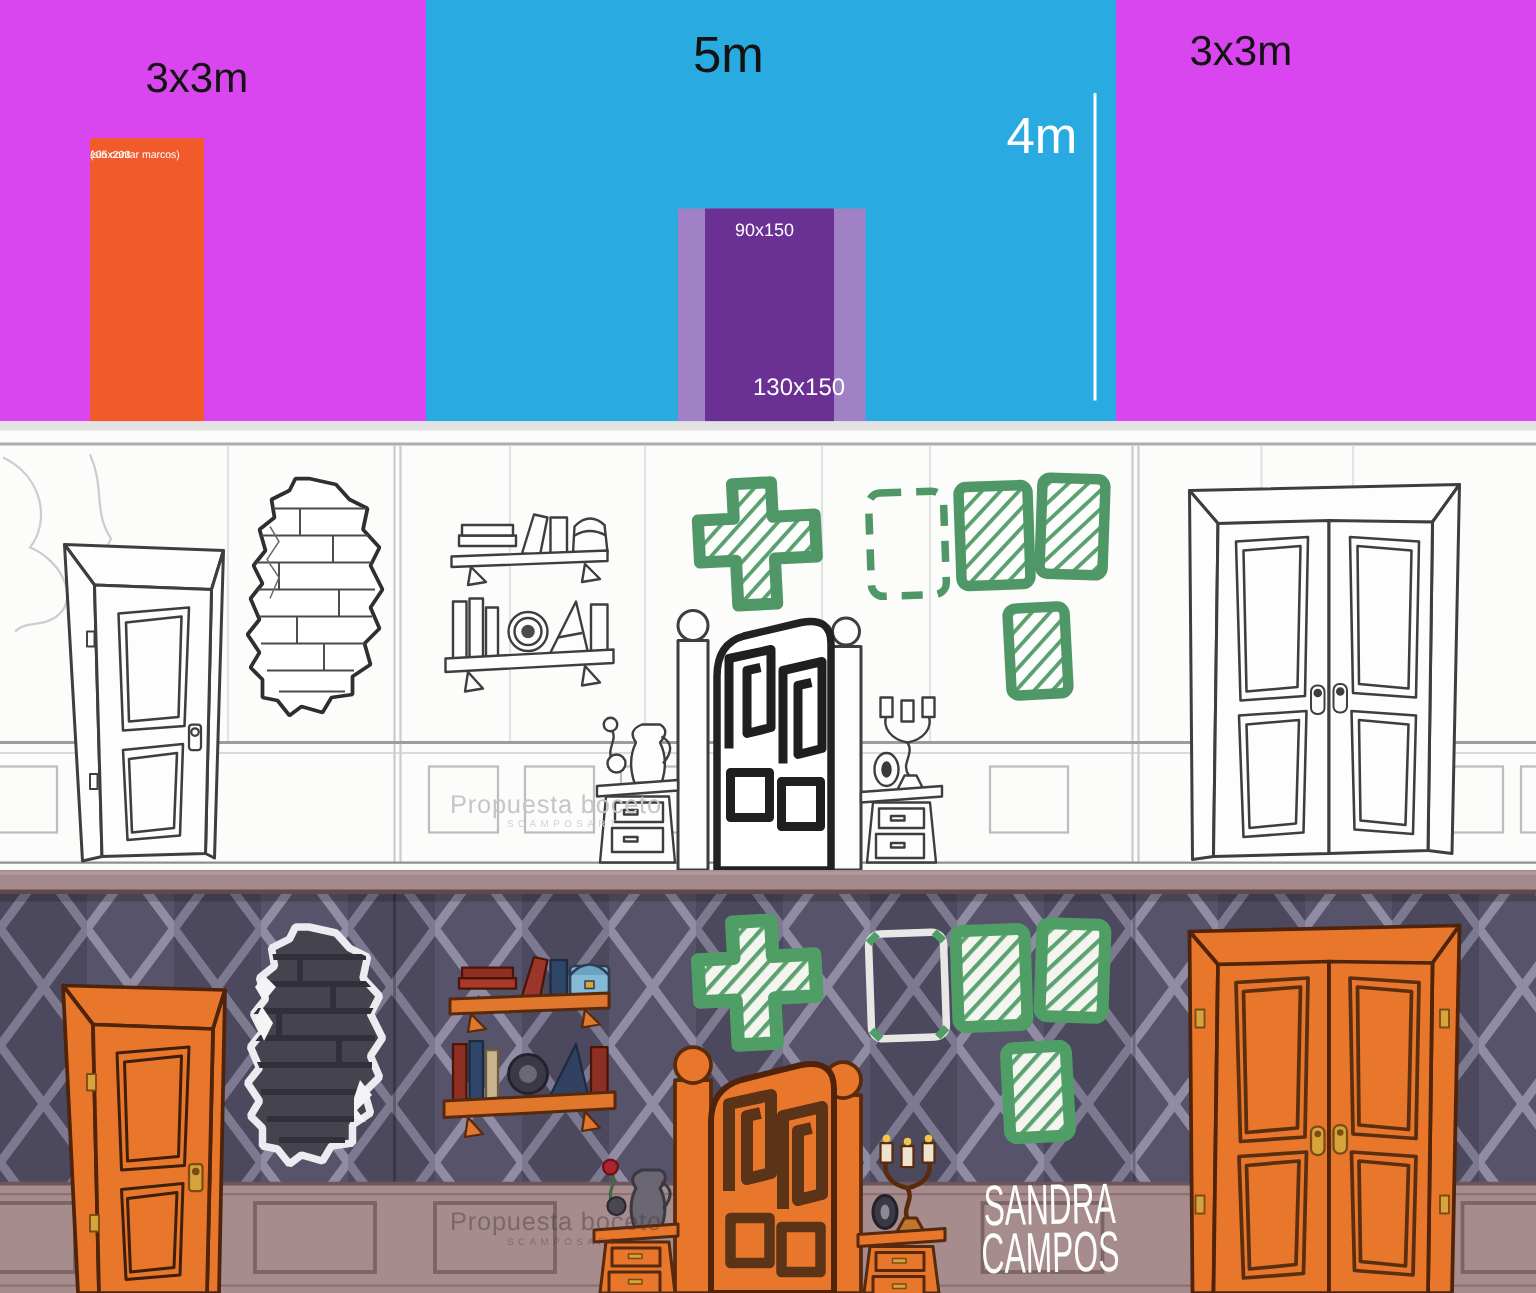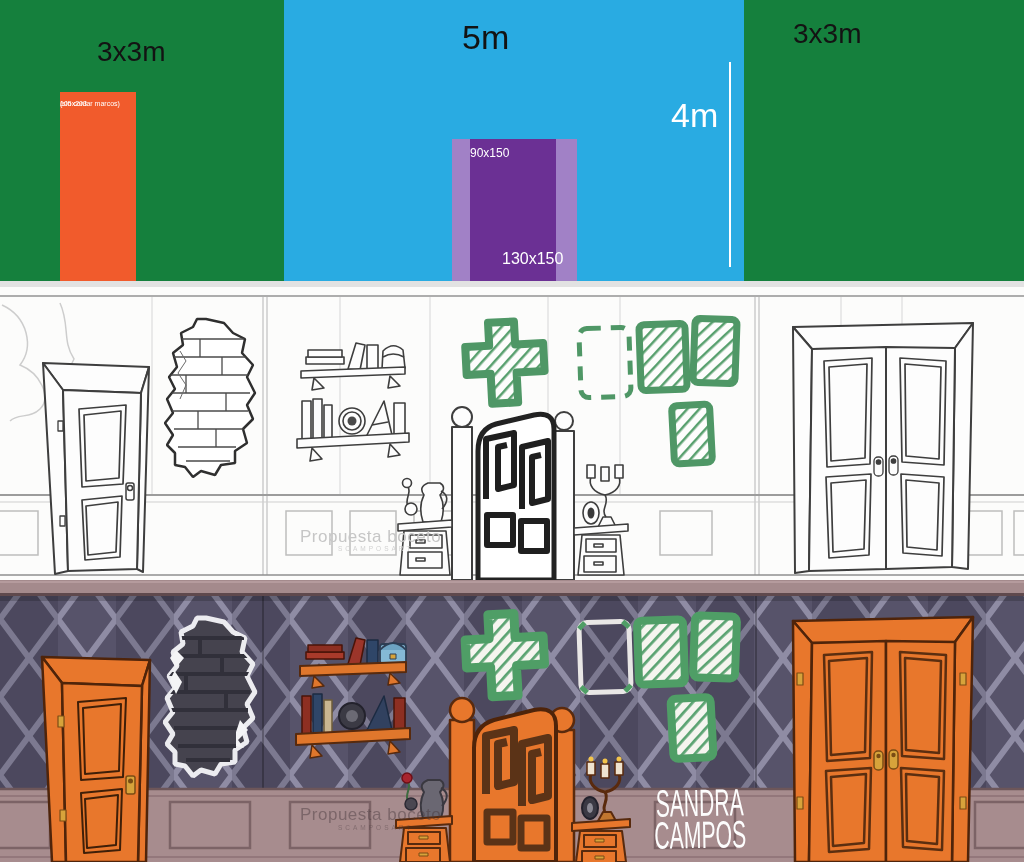--- a/index.html
+++ b/index.html
@@ -1,35 +1,35 @@
 <!DOCTYPE html>
 <html><head>
 <meta charset="utf-8">
 <style>
   html,body{margin:0;padding:0;background:#1e1e1e;}
   .stage{position:relative;width:1024px;height:862px;overflow:hidden;background:#fff;
          font-family:"Liberation Sans",sans-serif;}
   .band{position:absolute;left:0;width:1024px;}
-  .band-top{top:0;height:281px;background:#15803d;}
+  .band-top{top:0;height:281px;background:#d946ef;}
   .band-mid{top:281px;height:299px;background:#fcfcfb;}
   .band-bot{top:580px;height:282px;background:#57536a;}
   .band-top *{position:absolute;box-sizing:border-box;}
   .blue-wall{left:284px;top:0;width:460px;height:281px;background:#29abe2;}
   .vline{left:729px;top:62px;width:2px;height:205px;background:#fff;}
   .lbl{color:#131313;font-weight:500;white-space:nowrap;}
   .lbl-3x3-left{left:97px;top:36px;font-size:28px;}
   .lbl-5m{left:462px;top:18px;font-size:34px;}
-  .lbl-4m{left:671px;top:72px;font-size:34px;color:#fff;margin-top:24px;}
+  .lbl-4m{left:671px;top:72px;font-size:34px;color:#fff;}
   .lbl-3x3-right{left:793px;top:18px;font-size:28px;}
   .art{background:#f15b2c;color:#fff;text-align:center;}
   .art-left{left:60px;top:92px;width:76px;height:189px;font-size:7px;line-height:9px;padding-top:7px;}
   .art-right{left:812px;top:56px;width:152px;height:225px;font-size:11px;line-height:16px;padding-top:42px;}
   .frame-light{left:452px;top:139px;width:125px;height:142px;background:#a181c6;}
   .frame-dark{left:470px;top:139px;width:86px;height:142px;background:#6b3094;color:#fff;
-              font-size:12px;text-align:right;padding-top:7px;}
+              font-size:12px;text-align:right;padding-top:7px;padding-left:20px;}
   .frame-size-bottom{left:502px;top:250px;font-size:16px;color:#fff;}
   svg{display:block;}
   svg text{font-family:"Liberation Sans",sans-serif;}
 </style>
 </head>
 <body>
 
 <div class="stage">
 
   <section class="band band-top">

